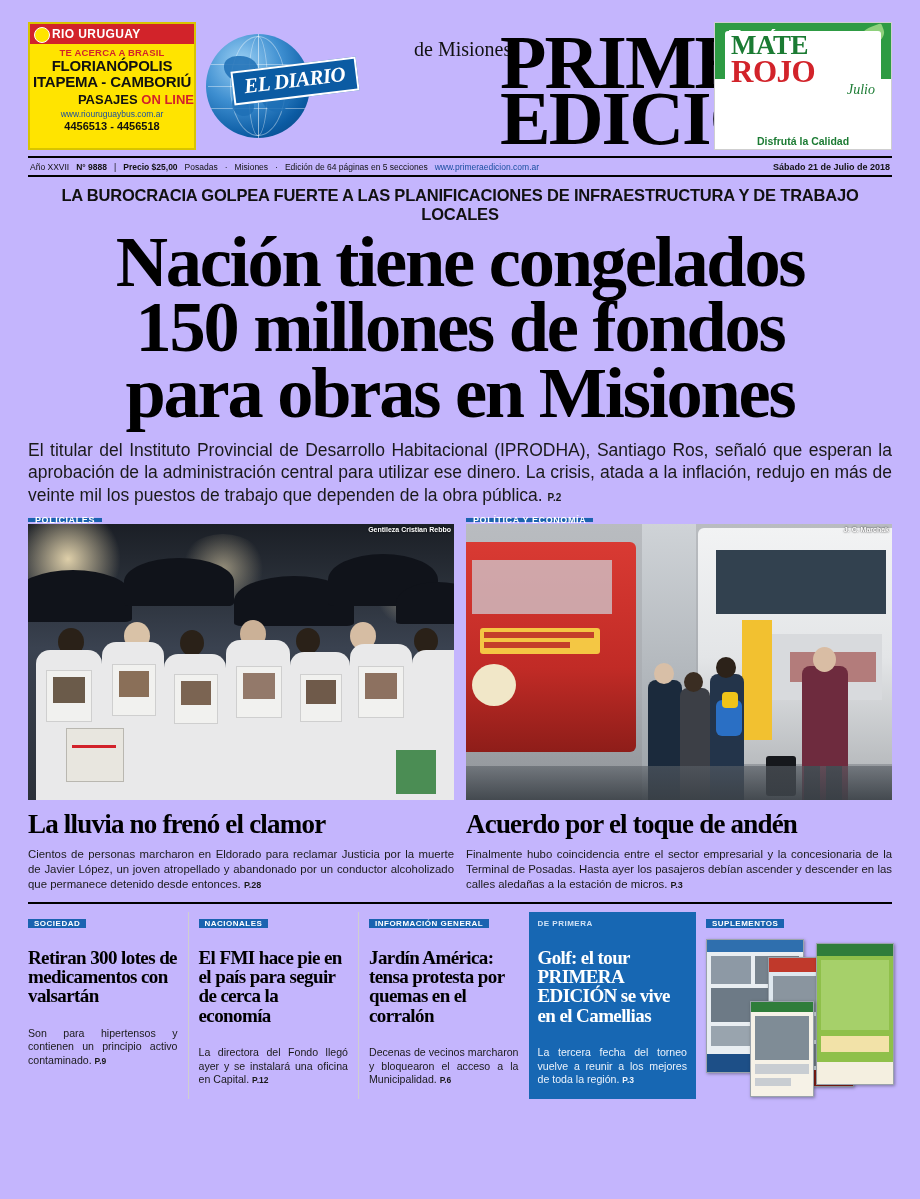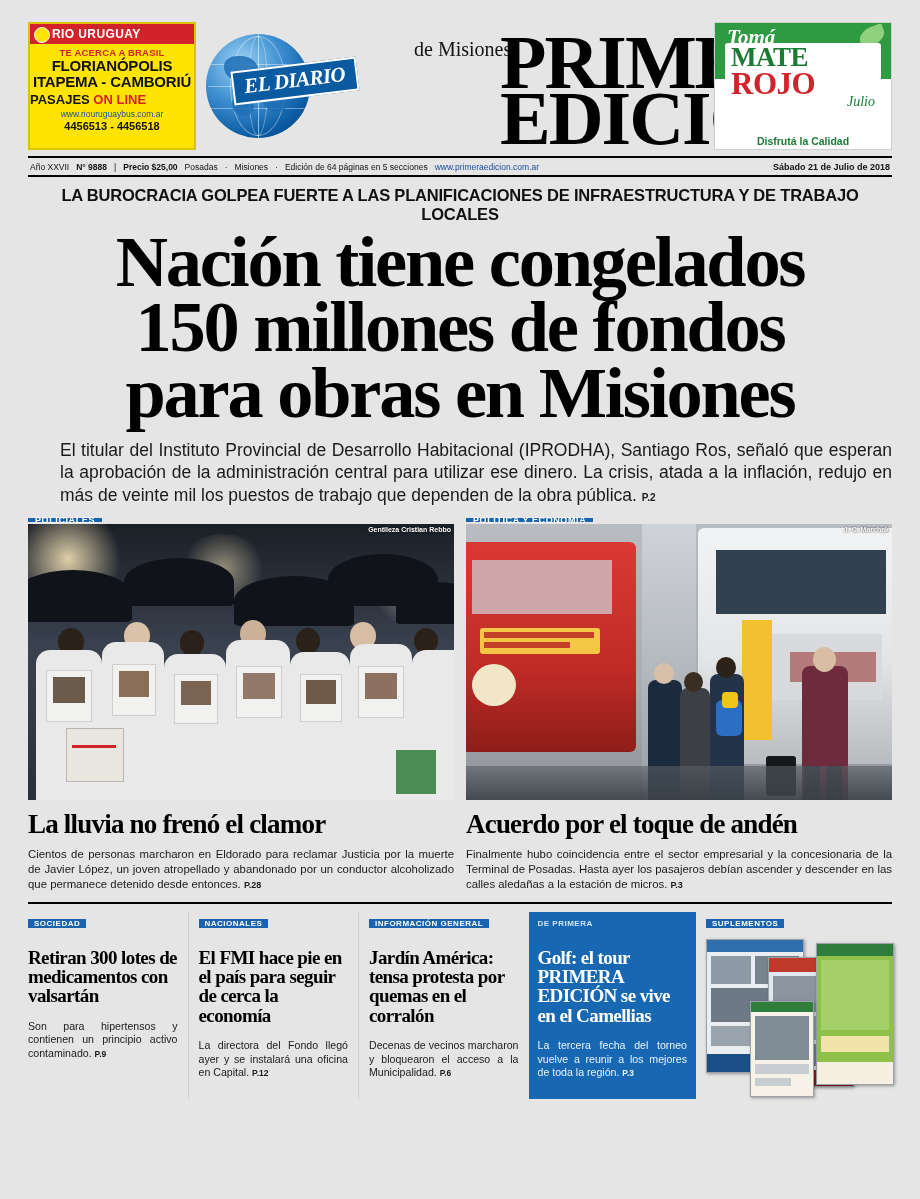--- a/index.html
+++ b/index.html
@@ -13,21 +13,21 @@
     font-family: "Liberation Sans", sans-serif;
     overflow: hidden;
     position: relative;
   }
   .page {
     width: 920px;
     height: 1199px;
     position: relative;
     box-sizing: border-box;
     padding: 0 28px;
-    background: #e5e5e5;
+    background: #c4b5fd;
   }
 
   
   .masthead {
     display: flex;
     align-items: stretch;
     height: 128px;
     padding-top: 22px;
     box-sizing: content-box;
   }
@@ -68,21 +68,21 @@
   }
   .ad-left .ru-l2 {
     color: #111;
     font-weight: bold;
     font-size: 15px;
     text-align: center;
     line-height: 1.04;
     letter-spacing: -.2px;
   }
   .ad-left .ru-pasajes {
-    text-align: left;
+    text-align: right;
     font-weight: bold;
     font-size: 13px;
     color: #111;
     margin-top: 3px;
   }
   .ad-left .ru-pasajes .on {
     color: #d2232a;
   }
   .ad-left .ru-web {
     text-align: center;
@@ -208,21 +208,21 @@
     position: absolute;
     left: 12px; top: 2px;
     color: #fff;
     font-family: "Liberation Serif", serif;
     font-weight: bold;
     font-style: italic;
     font-size: 21px;
   }
   .mr-white {
     position: absolute;
-    left: 10px; top: 20px; right: 10px;
+    left: 10px; top: 8px; right: 10px;
     background: #fff;
     border-radius: 3px;
     padding: 2px 6px 4px;
     box-sizing: border-box;
   }
   .mr-mate {
     color: #1b7b33;
     font-family: "Liberation Serif", serif;
     font-weight: bold;
     font-size: 27px;
@@ -303,21 +303,20 @@
     white-space: nowrap;
   }
   .headline div { transform: scaleX(1.02); }
 
   .lede {
     margin-top: 13px;
     font-size: 17.5px;
     line-height: 1.28;
     color: #1a1a1a;
     text-align: justify;
-    margin-left: 32px;
   }
   .lede .pg {
     font-size: 10px;
     font-weight: bold;
     vertical-align: baseline;
   }
 
   
   .two-col {
     display: flex;
@@ -434,21 +433,21 @@
     font-weight: bold;
     font-size: 19px;
     line-height: 1.02;
     letter-spacing: -.6px;
     margin-top: 18px;
     color: #000;
   }
   .bcol .btext {
     font-size: 10.6px;
     line-height: 1.28;
-    margin-top: 14px;
+    margin-top: 21px;
     color: #1a1a1a;
     text-align: justify;
   }
   .bcol .btext .pg { font-size: 8.5px; font-weight: bold; }
   .bcol.de-primera {
     background: #1767b3;
     padding: 0 9px 8px 9px;
     box-sizing: border-box;
   }
   .bcol.de-primera .tag {

